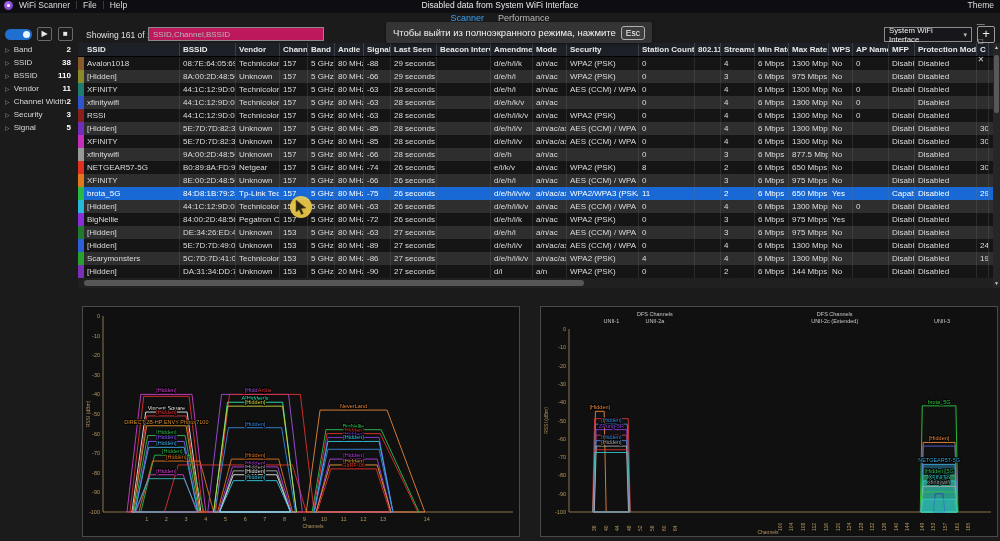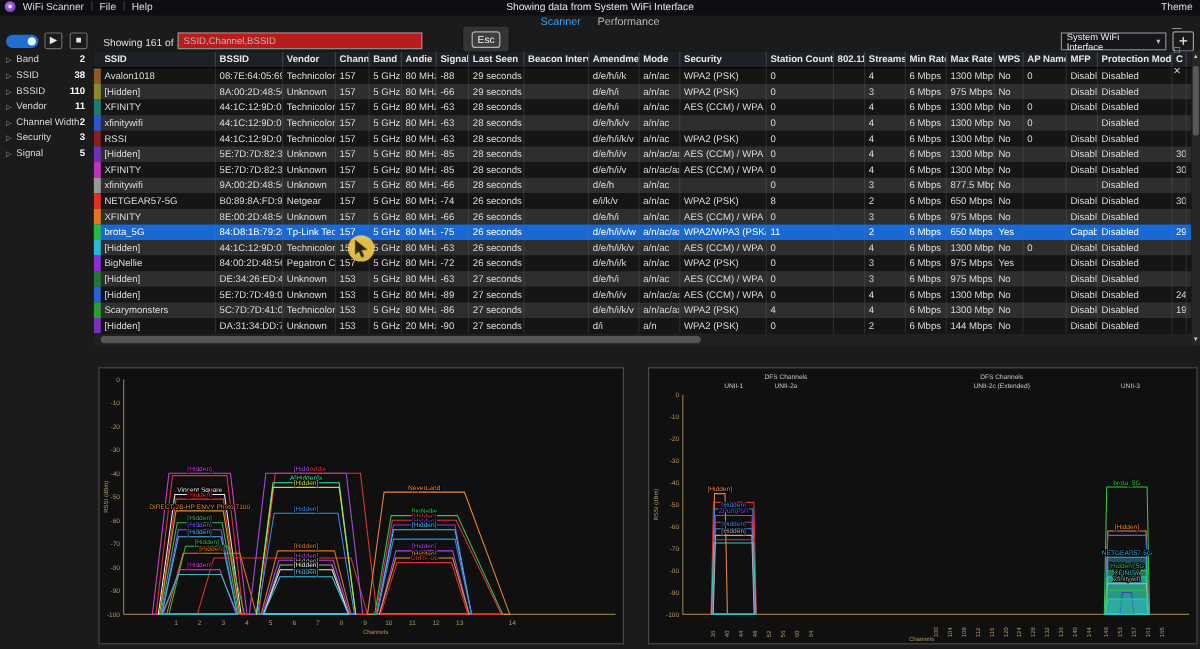--- a/index.html
+++ b/index.html
@@ -29,21 +29,21 @@
   
   .toolbar { position:absolute; top:25px; left:0; width:1000px; height:18px; background:#1b1b1b; }
   .toggle { position:absolute; left:5px; top:4px; width:27px; height:11px; border-radius:6px;
     background:#1f6fd0; }
   .toggle .knob { position:absolute; right:2px; top:2px; width:7px; height:7px; border-radius:50%; background:#e8f4ff; }
   .sqbtn { position:absolute; top:2px; width:15px; height:14px; border:1px solid #6a6a6a;
     border-radius:2px; background:#1b1b1b; color:#e8e8e8; font-size:8px; line-height:12px; text-align:center; }
   .btn-play { left:37px; }
   .btn-stop { left:58px; }
   .showing { position:absolute; left:86px; top:5px; font-size:8.5px; color:#e0e0e0; }
-  .filter { position:absolute; left:148px; top:2px; width:204px; height:14px; background:#b91c1c;
+  .filter { position:absolute; left:148px; top:2px; width:176px; height:14px; background:#be185d;
     border:1px solid #8a8a8a; color:#b8b8b8; font-size:8px; font-family:"Liberation Sans",sans-serif;
     padding:0 4px; }
   .esc-tip { position:absolute; left:386px; top:22px; height:21px; z-index:40;
     background:#343434; border-radius:2px; display:flex; align-items:center; gap:5px;
     padding:0 7px; font-size:9.5px; color:#f2f2f2; box-shadow:0 1px 3px rgba(0,0,0,.5); }
   .esckey { border:1px solid #b0b0b0; border-radius:3px; background:#3e3e3e; padding:0px 4px;
     font-size:8.5px; line-height:12px; }
   .iface { position:absolute; right:28px; top:2px; width:88px; height:15px; border:1px solid #8a8a8a;
     background:#17171b; display:flex; align-items:center; justify-content:space-between;
     padding:0 4px; font-size:7.8px; color:#eee; }
@@ -99,21 +99,21 @@
 
 <div class="titlebar">
   <div class="tb-left">
     <span class="logo"></span>
     <span class="menu-item">WiFi Scanner</span>
     <span class="sep"></span>
     <span class="menu-item">File</span>
     <span class="sep"></span>
     <span class="menu-item">Help</span>
   </div>
-  <div class="tb-center">Showing data from System WiFi Interface</div>
+  <div class="tb-center">Disabled data from System WiFi Interface</div>
   <div class="tb-right">
     <span class="menu-item">Theme</span>
     <span class="wbtn">—</span>
     <span class="wbtn">□</span>
     <span class="wbtn">✕</span>
   </div>
 </div>
 
 <div class="tabsrow">
   <span class="tab active">Scanner</span>
@@ -129,20 +129,21 @@
   <div class="showing">Showing 161 of 161</div>
   <input class="filter" value="SSID,Channel,BSSID" style="">
   <div class="iface">
     <span>System WiFi Interface</span>
     <span class="chev">▾</span>
   </div>
   <div class="plusbtn">+</div>
 </div>
 
 <div class="esc-tip">
+  <span>Чтобы выйти из полноэкранного режима, нажмите</span>
   <span class="esckey">Esc</span>
 </div>
 
 <div class="sidebar">
     <div class="side-item">
       <span class="arr">▷</span>
       <span>Band</span>
       <span class="cnt">2</span>
     </div>
     <div class="side-item">

